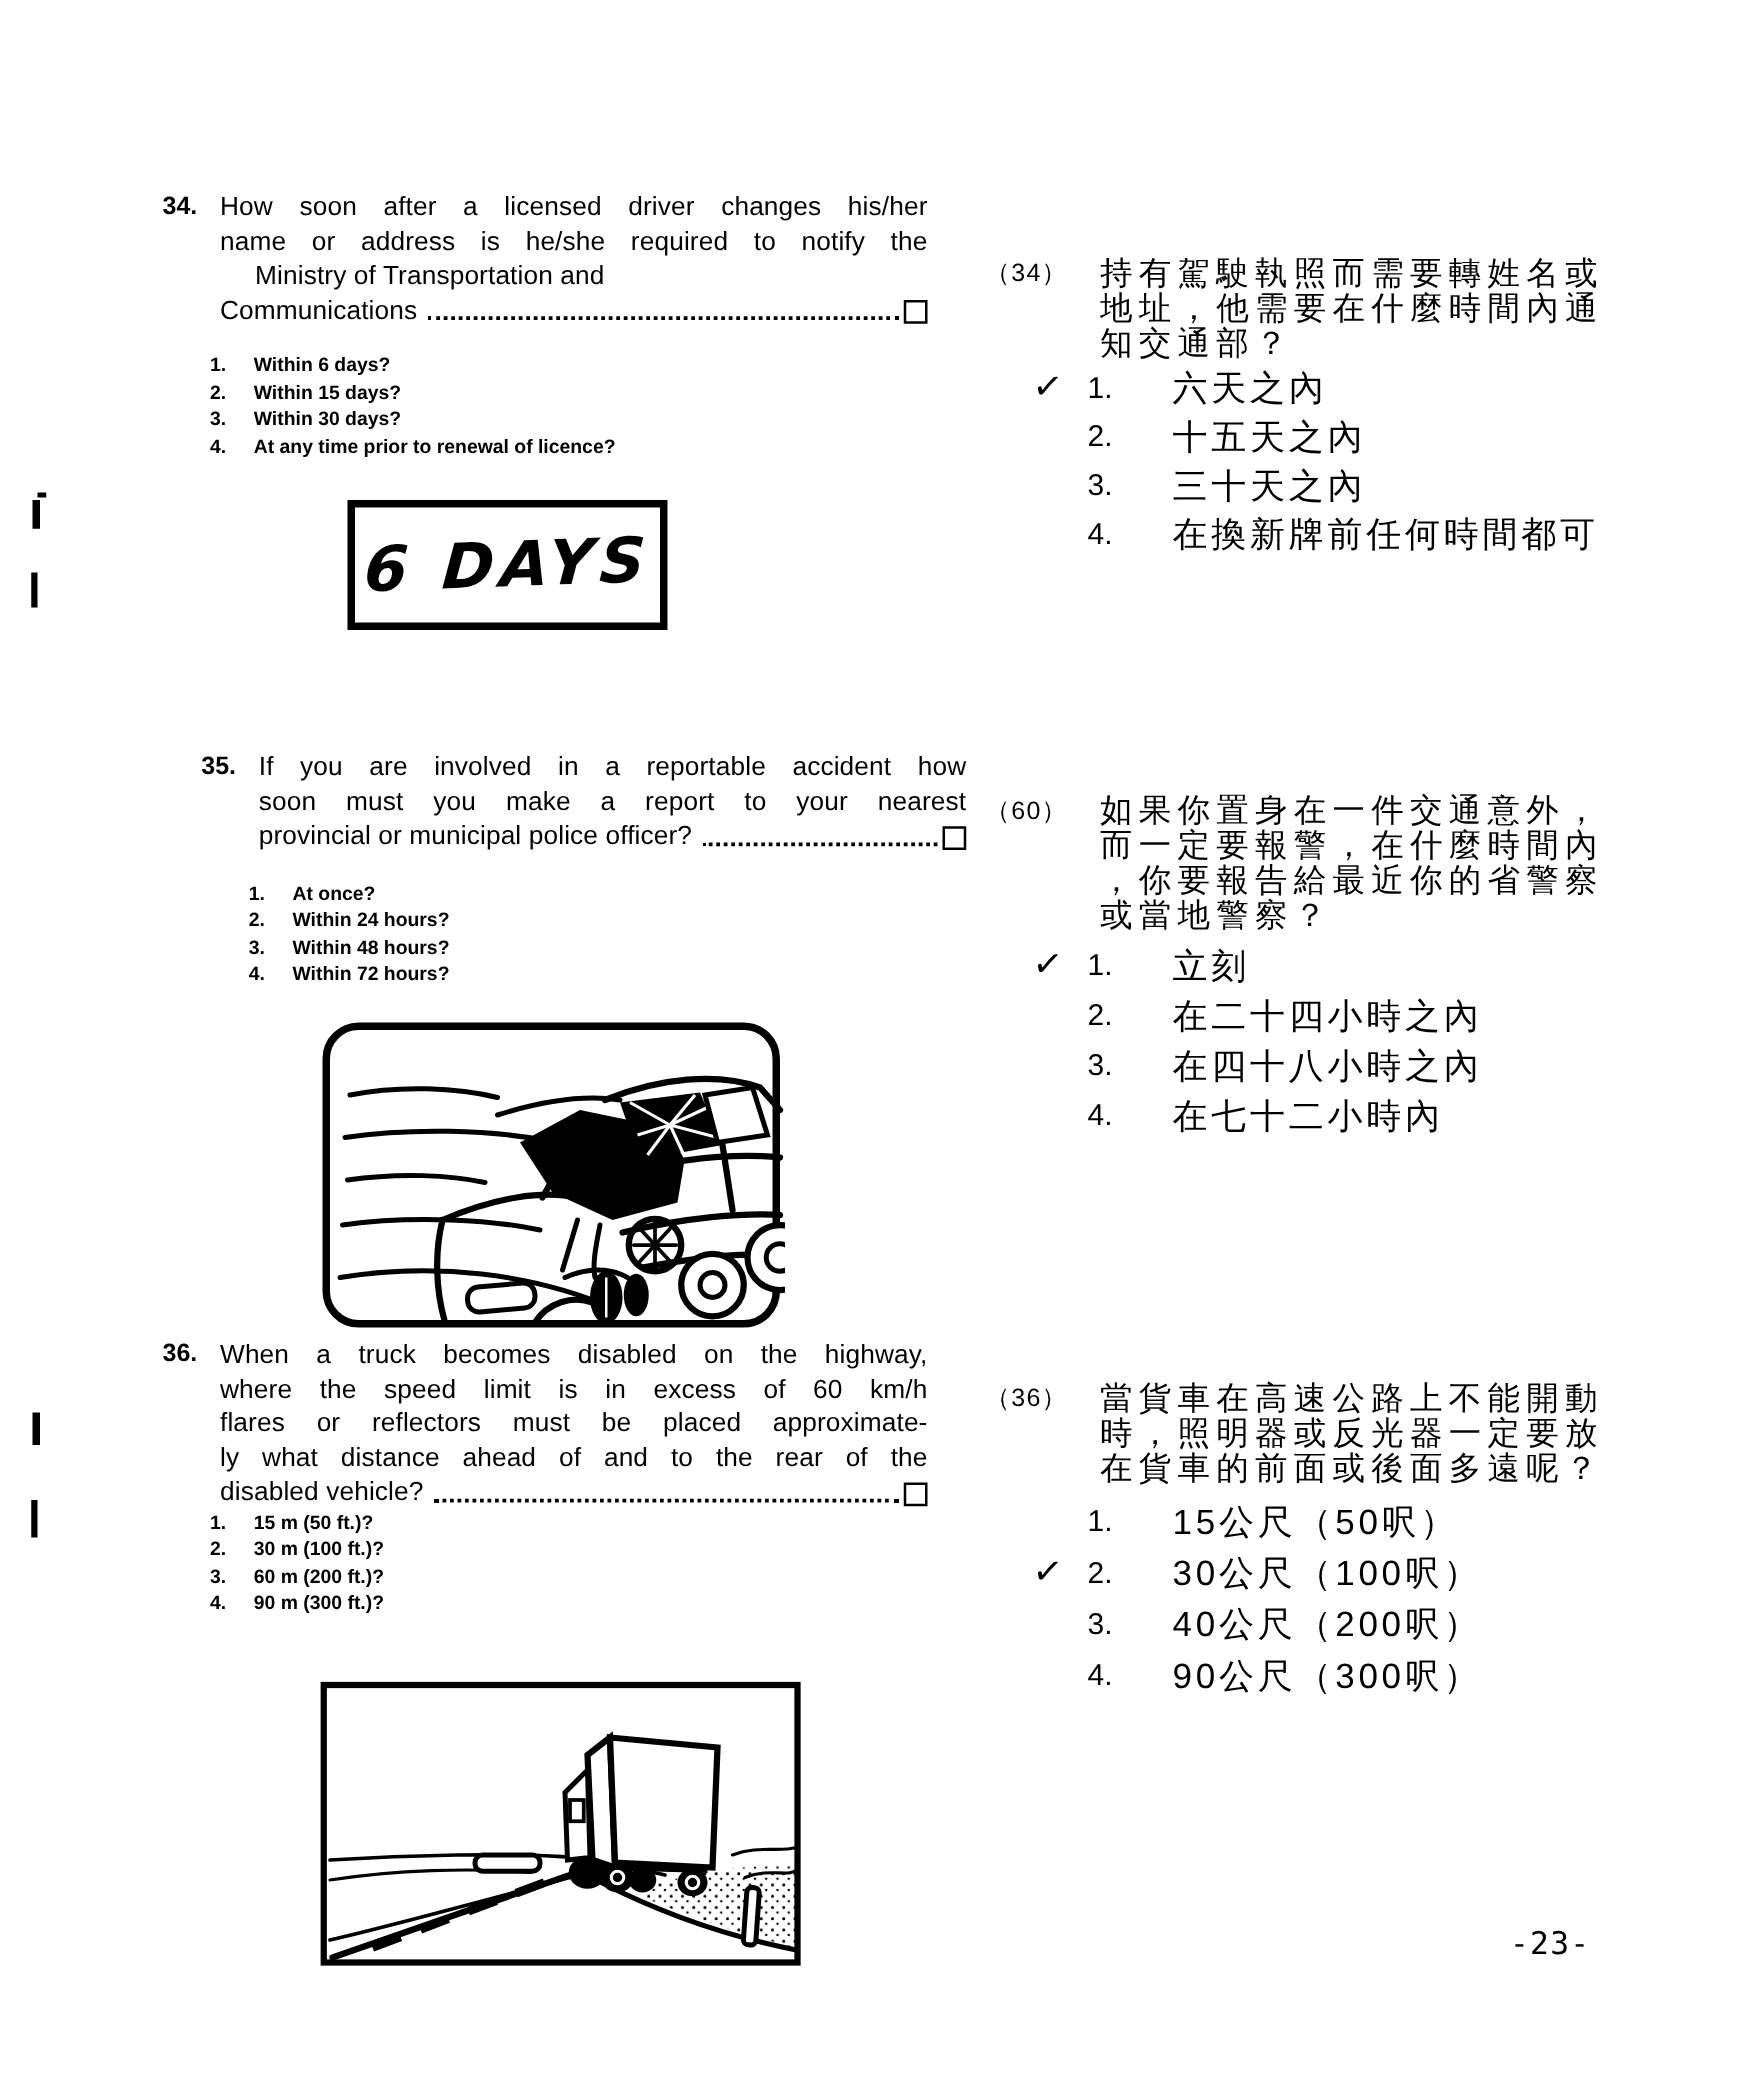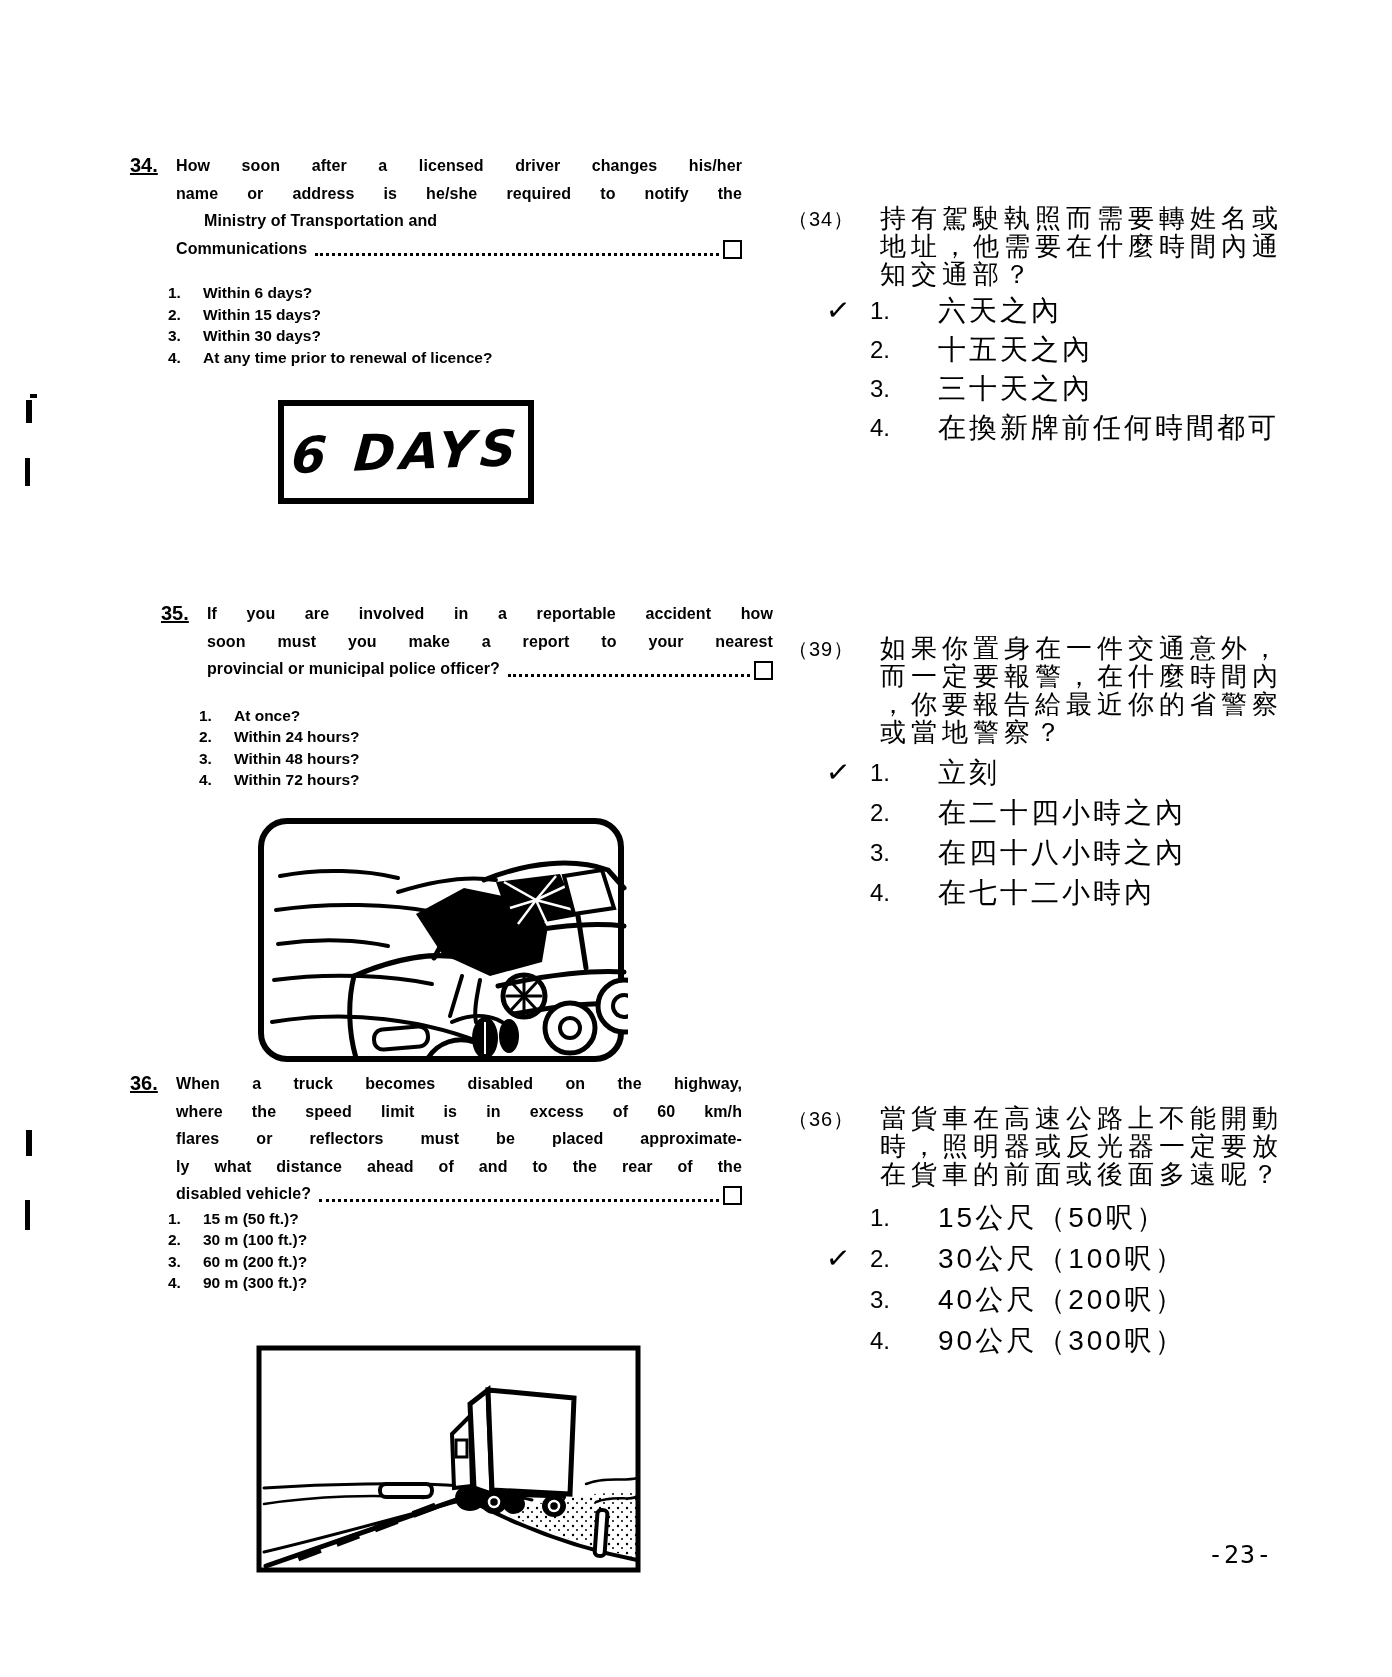--- a/index.html
+++ b/index.html
@@ -3,22 +3,22 @@
 <meta charset="utf-8">
 <title>-23-</title>
 <style>
   html,body{margin:0;padding:0;background:#fff;}
   #page{position:relative;width:1392px;height:1677px;background:#fff;color:#000;
         font-family:"Liberation Sans",sans-serif;overflow:hidden;}
 
   
   .q-en{position:absolute;left:130px;width:612px;}
   .q-head{display:flex;}
-  .q-num{width:46px;font-size:20px;font-weight:bold;line-height:27.5px;text-decoration:underline;}
-  .q-text{flex:1;font-size:16px;font-weight:bold;line-height:27.5px;letter-spacing:.1px;}
+  .q-num{width:46px;font-size:20px;font-weight:bold;line-height:27.5px;}
+  .q-text{flex:1;font-size:21px;font-weight:normal;line-height:27.5px;letter-spacing:.1px;}
   .jl{text-align:justify;text-align-last:justify;}
   .pl{text-align:left;margin-left:28px;}
   .tail-row{display:flex;align-items:flex-end;}
   .tail{white-space:nowrap;}
   .leader{flex:1;border-bottom:3px dotted #000;margin:0 4px 6px 8px;min-width:30px;}
   .ansbox{width:15px;height:15px;border:2.5px solid #000;margin-bottom:3px;flex:none;}
 
   .opts{margin-left:38px;}
   .opt{font-size:15.5px;font-weight:bold;line-height:21.5px;}
   .onum{display:inline-block;width:35px;}
@@ -191,21 +191,21 @@
     </g>
     <polygon points="308,60 346,54 358,92 318,98" fill="#fff" stroke="#000" stroke-width="4"></polygon>
     <circle cx="314" cy="212" r="25" fill="#fff" stroke="#000" stroke-width="5"></circle>
     <circle cx="314" cy="212" r="10" fill="none" stroke="#000" stroke-width="4"></circle>
     <circle cx="368" cy="190" r="26" fill="#fff" stroke="#000" stroke-width="5"></circle>
     <circle cx="368" cy="190" r="11" fill="none" stroke="#000" stroke-width="4"></circle>
   </svg>
 
   <section class="q-zh" style="top:634px;">
     <div class="zh-head">
-      <div class="zh-num">（39）</div>
+      <div class="zh-num">（60）</div>
       <div class="zh-lines">
         <div>如果你置身在一件交通意外，</div>
         <div>而一定要報警，在什麼時間內</div>
         <div>，你要報告給最近你的省警察</div>
         <div>或當地警察？</div>
       </div>
     </div>
     <div class="zh-opts" style="margin-top:12px;">
       <div class="zh-opt row-h40">
           <span class="chk">✓</span>

